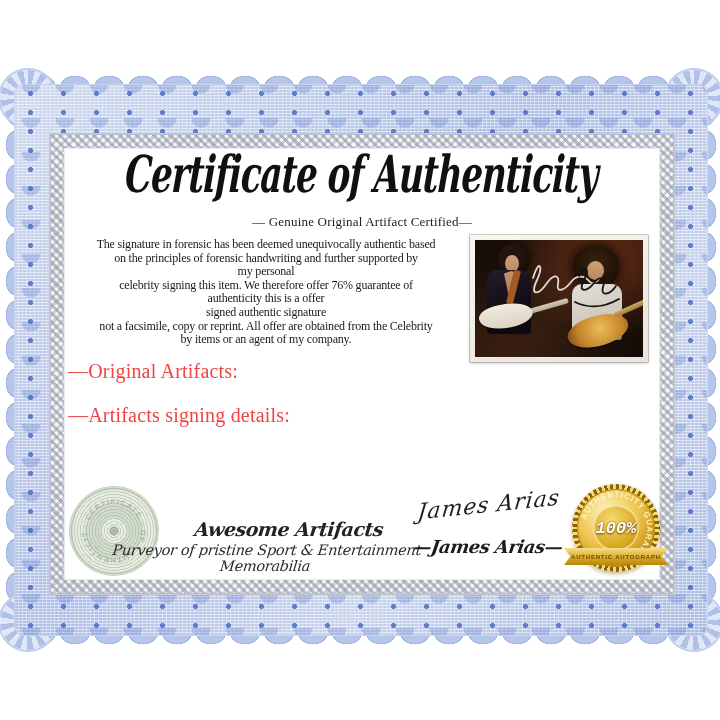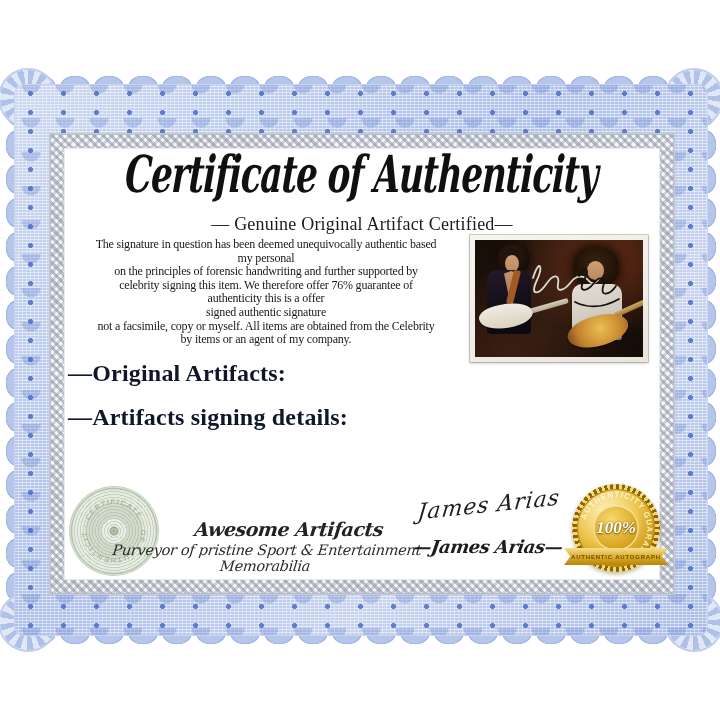--- a/index.html
+++ b/index.html
@@ -49,24 +49,24 @@
   
   .paper { position:absolute; top:64px; left:50px; right:48px; bottom:56px;
     background:#ffffff; box-shadow:0 0 0 1px #e8eaf0 inset; overflow:visible; }
 
   
   .title { position:absolute; top:2px; left:0; right:0; text-align:center;
     font-family:"DejaVu Serif", serif; font-style:italic; font-weight:bold;
     font-size:34px; letter-spacing:-1px; color:#101010;
     transform:scaleY(1.5) skewX(-4deg); transform-origin:50% 30%; }
   .subtitle { position:absolute; top:66px; left:0; right:0; text-align:center;
-    font-size:18px; color:#1c1c1c; letter-spacing:.2px; }
+    font-size:13px; color:#1c1c1c; letter-spacing:.2px; }
   .bodytext { position:absolute; top:90px; left:0; width:404px; text-align:center;
     font-size:12px; line-height:13.6px; letter-spacing:-0.2px; color:#191919; }
-  .heading { position:absolute; left:4px; font-size:24px; font-weight:bold; color:#0f172a; letter-spacing:.2px; }
+  .heading { position:absolute; left:4px; font-size:20px; font-weight:normal; color:#ef4444; letter-spacing:.2px; }
   .h-orig { top:212px; } .h-sign { top:256px; }
 
   
   .photo { position:absolute; left:406px; top:87px; width:178px; height:127px;
     background:linear-gradient(160deg,#f7f5f0,#e9e5dc); padding:5px;
     box-shadow:0 1px 3px rgba(60,60,70,.35), 0 0 0 1px #d8d4ca; }
   .photo-inner { position:relative; width:100%; height:100%; overflow:hidden;
     background:
       radial-gradient(ellipse at 78% 18%, rgba(150,60,25,.55), rgba(0,0,0,0) 55%),
       radial-gradient(ellipse at 15% 90%, rgba(90,40,20,.4), rgba(0,0,0,0) 50%),
@@ -136,21 +136,21 @@
     background:repeating-conic-gradient(#8a6508 0 4deg, #f3d879 4deg 8deg);
     box-shadow:0 2px 4px rgba(120,90,10,.45); }
   .gold-face { position:absolute; inset:5px; border-radius:50%;
     background:radial-gradient(circle at 38% 30%, #fdf3c0, #eec650 42%, #c8940f 74%, #9a7006);
     box-shadow:0 0 0 1px #b8860b inset; }
   .gold-center { position:absolute; left:50%; top:50%; width:46px; height:46px;
     transform:translate(-50%,-50%); border-radius:50%;
     background:radial-gradient(circle at 40% 32%, #f6d96e, #d6a21d 70%, #b07f08);
     box-shadow:0 0 0 1.5px rgba(255,248,210,.7) inset; }
   .gold-percent { position:absolute; inset:0; display:flex; align-items:center; justify-content:center;
-    font-family:Liberation Serif, serif; font-weight:bold; font-style:italic;
+    font-family:Liberation Mono, monospace; font-weight:bold; font-style:italic;
     font-size:17px; color:#ffffff; text-shadow:0 1px 2px #7c5a04, 0 0 2px #8a6508; }
   .gold-arc { position:absolute; left:4px; top:0; width:88px; height:88px; }
   .gold-arc text { font-family:"Liberation Sans", sans-serif; font-size:8px; font-weight:bold;
     fill:#fff7d6; letter-spacing:1px; opacity:.9; }
   .gold-ribbon { position:absolute; left:-4px; top:64px; width:104px; height:17px;
     clip-path:polygon(0 0,100% 0,94% 50%,100% 100%,0 100%,6% 50%);
     background:linear-gradient(#f6de8a,#d9ab28 55%,#b8860b);
     display:flex; align-items:center; justify-content:center;
     font-family:"Liberation Sans", sans-serif; font-size:6px; font-weight:bold;
     letter-spacing:.8px; color:#6d4e04; filter:blur(.3px); }
@@ -172,27 +172,27 @@
 
     <div class="lace"></div>
     <div class="chain"></div>
 
     <div class="paper">
 
       <div class="title">Certificate of Authenticity</div>
       <div class="subtitle">— Genuine Original Artifact Certified—</div>
 
       <div class="bodytext">
-        <div>The signature in question has been deemed unequivocally authentic based</div>
+        <div>The signature in forensic has been deemed unequivocally authentic based</div>
+        <div>on the principles of forensic handwriting and further supported by</div>
         <div>my personal</div>
-        <div>on the principles of forensic handwriting and further supported by</div>
         <div>celebrity signing this item. We therefore offer 76% guarantee of</div>
         <div>authenticity this is a offer</div>
         <div>signed authentic signature</div>
-        <div>not a facsimile, copy or myself. All items are obtained from the Celebrity</div>
+        <div>not a facsimile, copy or reprint. All offer are obtained from the Celebrity</div>
         <div>by items or an agent of my company.</div>
       </div>
 
       <div class="heading h-orig">—Original Artifacts:</div>
       <div class="heading h-sign">—Artifacts signing details:</div>
 
       <div class="photo">
         <div class="photo-inner">
           <div class="ph hairL"></div>
           <div class="ph faceL"></div>

